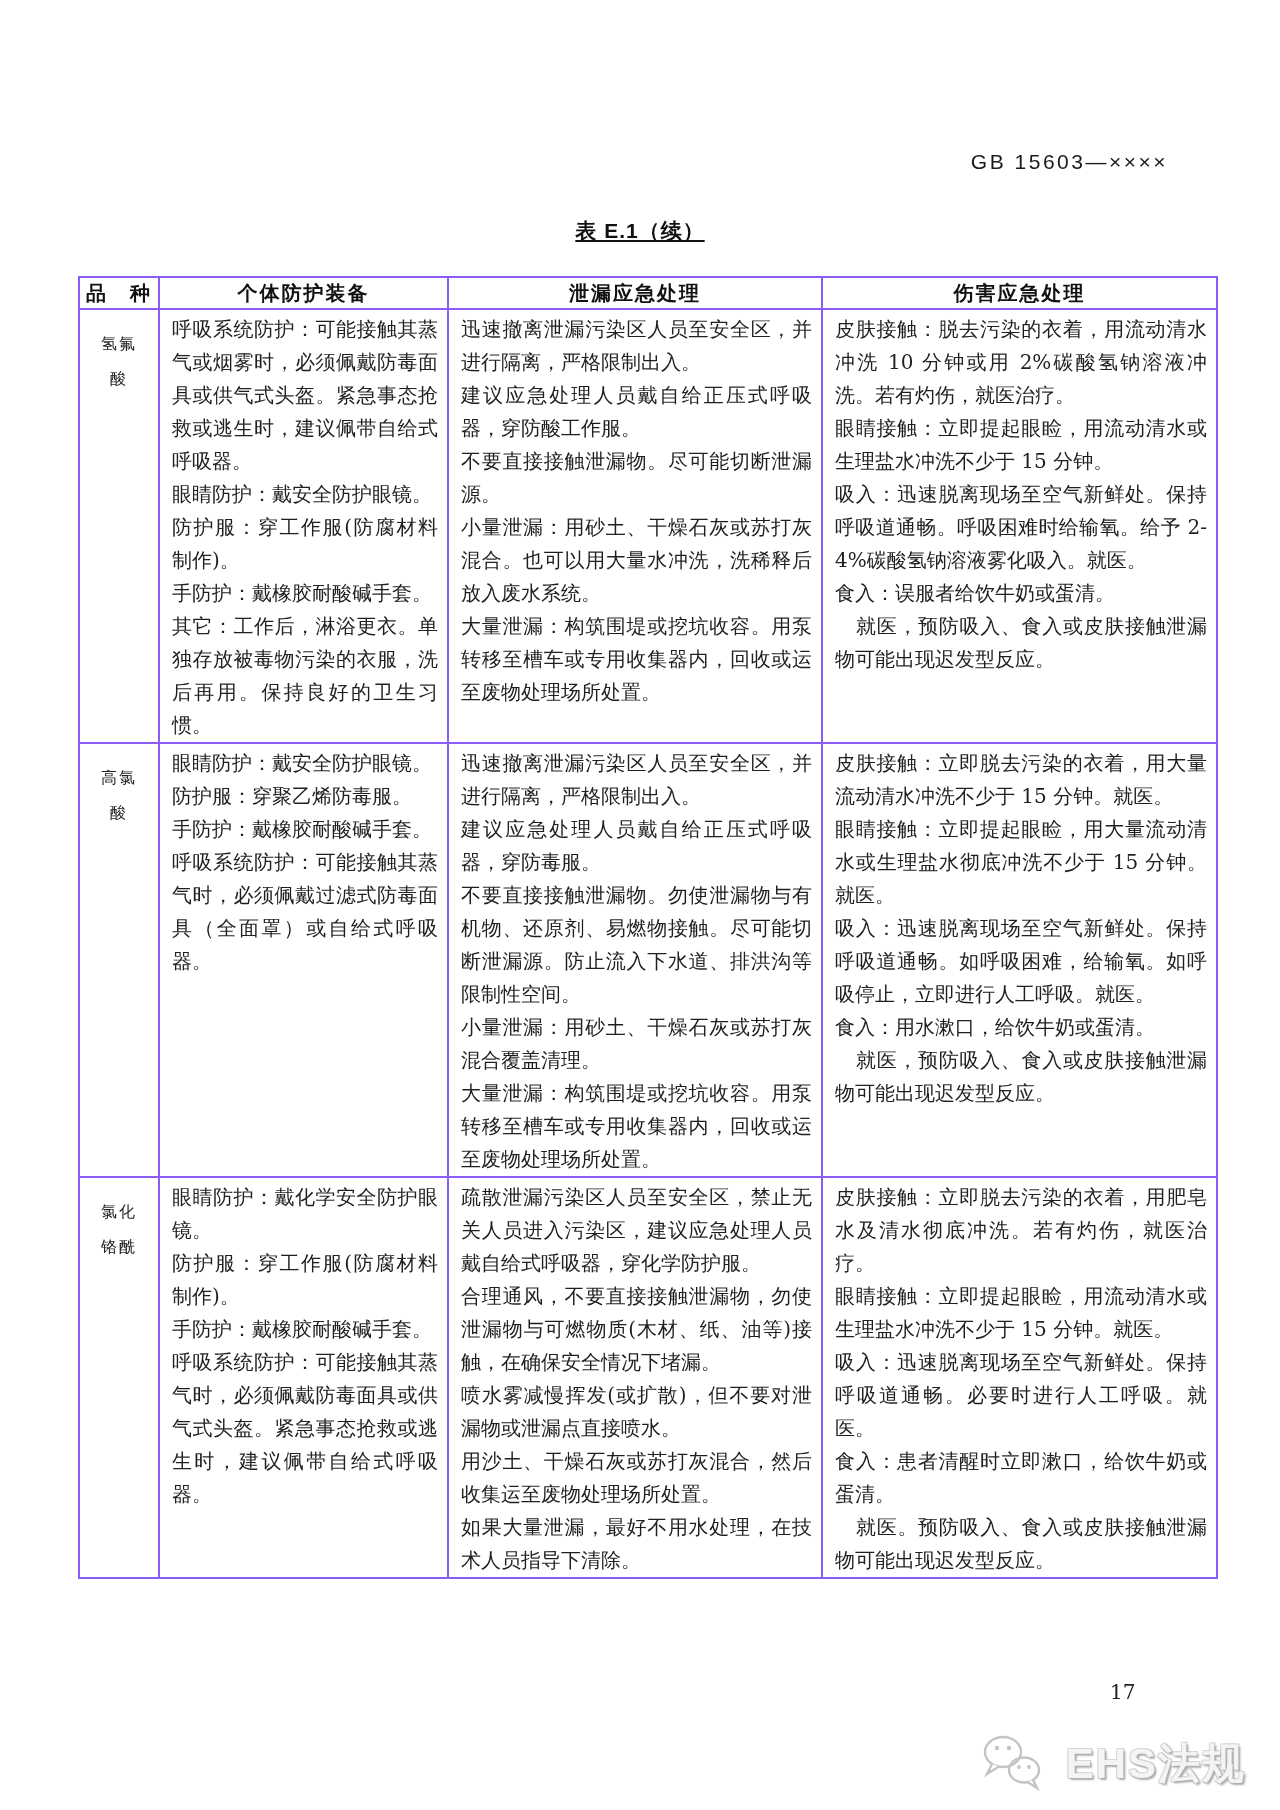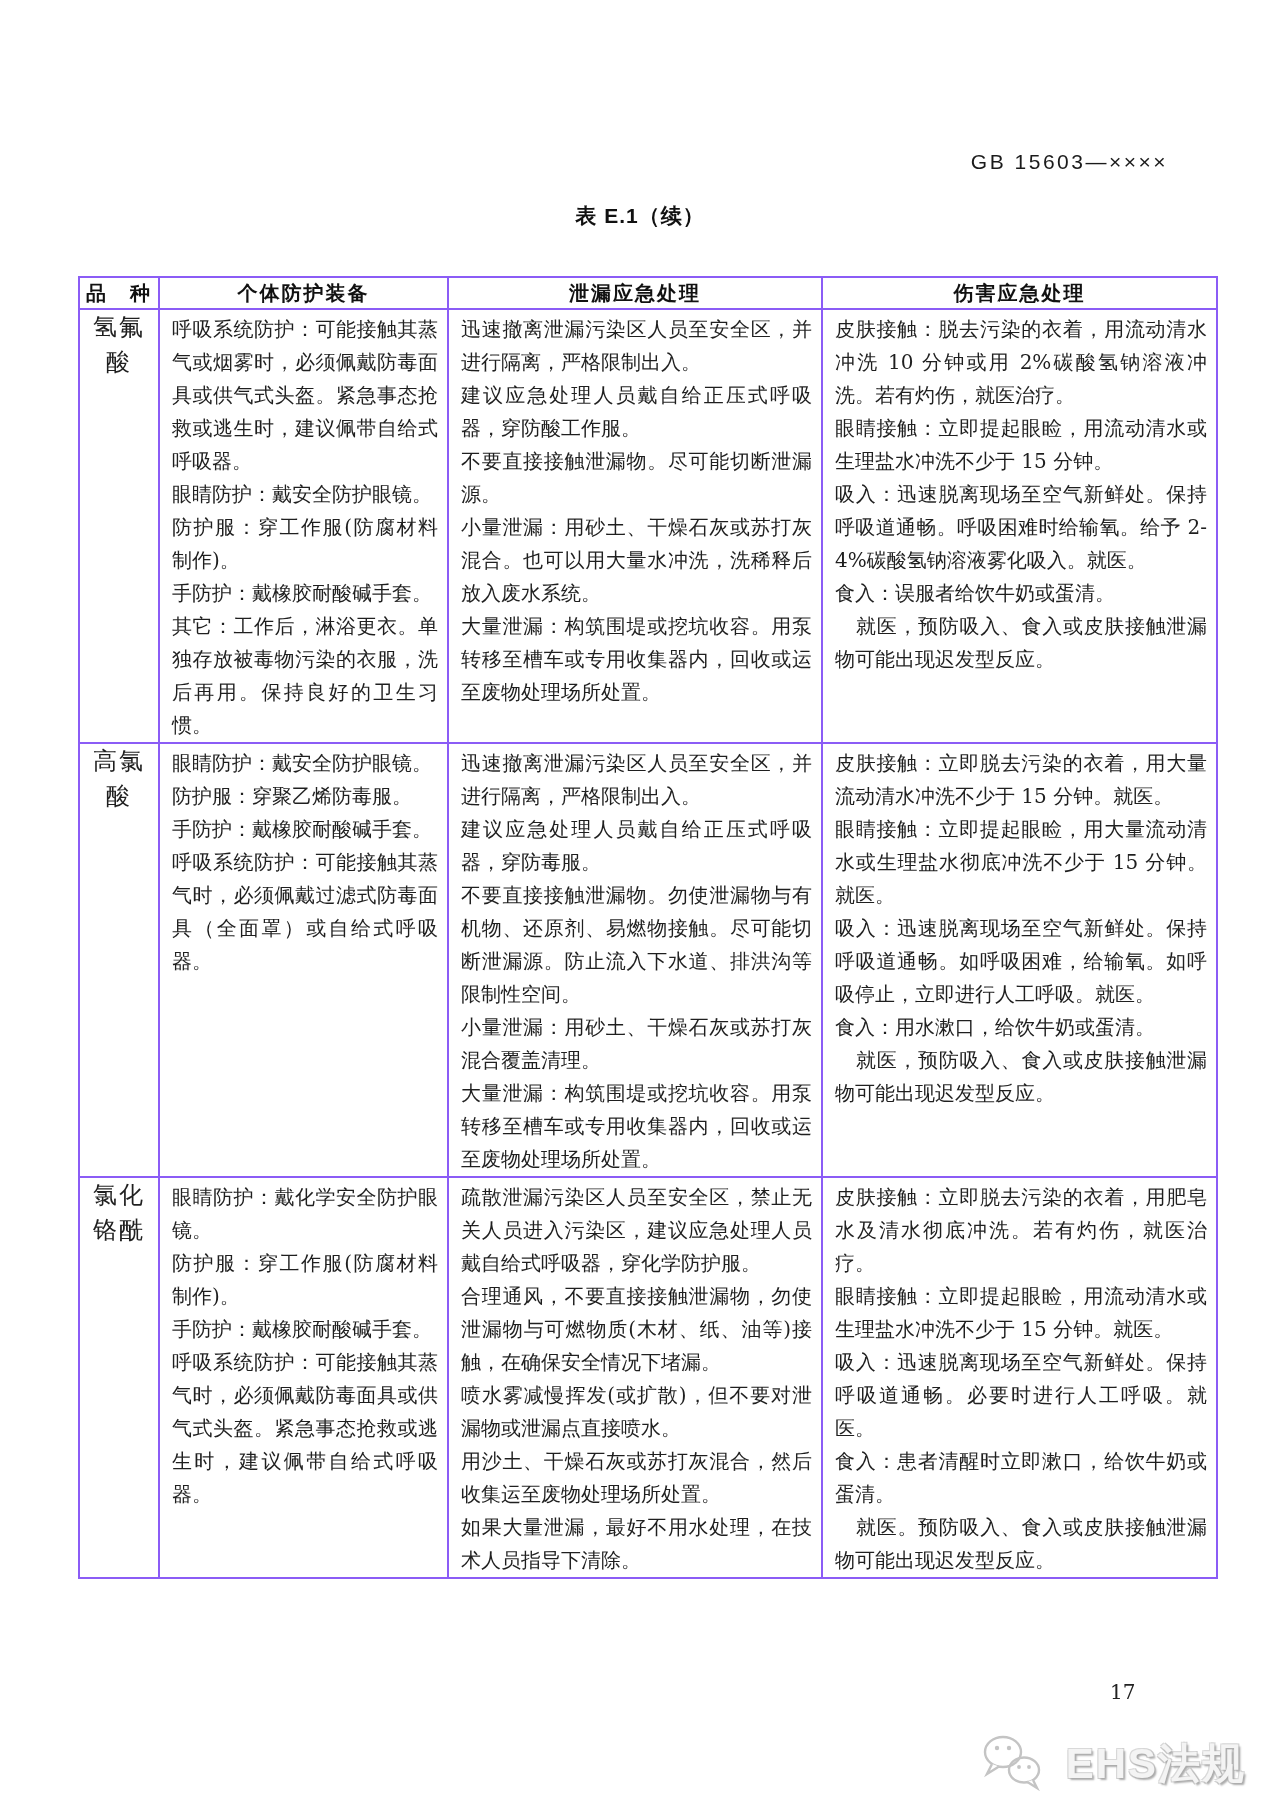--- a/index.html
+++ b/index.html
@@ -11,25 +11,26 @@
     color:#1f1f1f;
     overflow:hidden;
     border-radius:19px;
   }
   .doc-number{
     position:absolute;top:150px;right:112px;
     font-family:"Liberation Sans",sans-serif;
     font-size:21px;letter-spacing:2.5px;color:#1b1b1b;
   }
   .table-title{
-    position:absolute;top:202px;left:0;width:100%;
+    position:absolute;top:217px;left:0;width:100%;
     text-align:center;
     font-family:"Liberation Sans",sans-serif;
     font-weight:700;font-size:21px;color:#111;
     letter-spacing:1px;
+    text-decoration:underline;
   }
   table.e1{
     position:absolute;left:78px;top:276px;
     width:1138px;
     border-collapse:collapse;table-layout:fixed;
     background:#fff;
   }
   table.e1 col.c1{width:80px;}
   table.e1 col.c2{width:289px;}
   table.e1 col.c3{width:374px;}
@@ -45,22 +46,22 @@
     font-weight:700;font-size:20px;color:#111;
     text-align:center;vertical-align:middle;
     letter-spacing:2px;
     padding:0;
   }
   tr.r1{height:433px;}
   tr.r2{height:380px;}
   tr.r3{height:312px;}
   td.species{
     text-align:center;vertical-align:middle;
-    font-size:24px;line-height:35px;
-    padding:0 2px;letter-spacing:2px;
+    font-size:16px;line-height:35px;
+    padding:16px 2px;letter-spacing:2px;
   }
   td.text{
     padding:3px 9px 0 12px;
     font-size:20px;line-height:33px;
   }
   td.text p{
     margin:0;
     text-align:justify;
     text-justify:inter-ideograph;
   }

